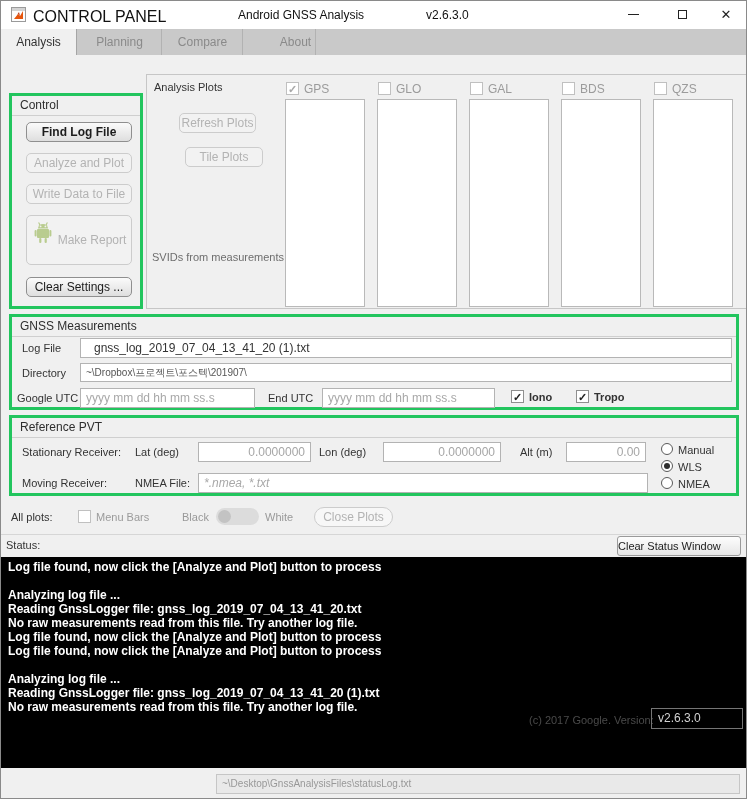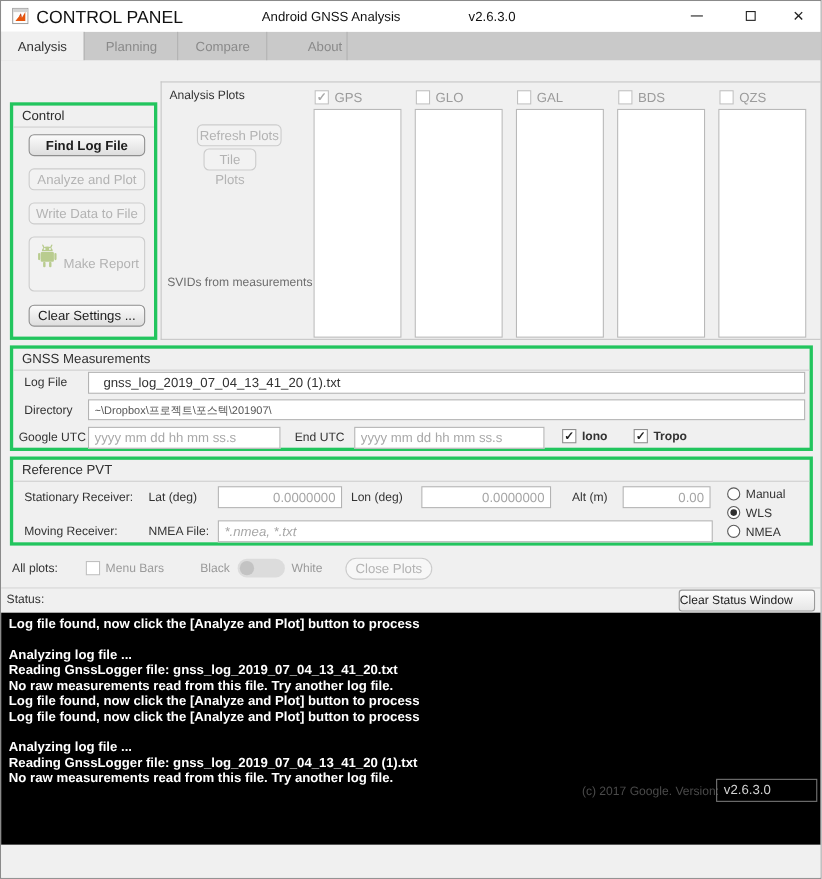--- a/index.html
+++ b/index.html
@@ -138,21 +138,21 @@
             <circle cx="13.4" cy="5.4" r="0.9" fill="#f2f2f2"></circle>
           </svg>
         </span><span>Make Report</span>
       </div>
       <div class="btn enabled" style="top:181px;">Clear Settings ...</div>
     </div>
 
     <div id="plots-panel">
       <span class="lbl" style="left:7px; top:6px;">Analysis Plots</span>
       <div class="btn disabled" style="left:32px; top:38px; width:77px; height:20px; line-height:18px;">Refresh Plots</div>
-      <div class="btn disabled" style="left:38px; top:60px; width:48px; height:20px; line-height:18px;">Tile Plots</div>
+      <div class="btn disabled" style="left:38px; top:72px; width:78px; height:20px; line-height:18px;">Tile Plots</div>
       <span class="lbl" style="left:5px; top:176px; font-size:11px; color:#6e6e6e;">SVIDs from measurements</span>
       <div id="constellation-columns">
           <div class="constel-col" style="left: 138px;">
             <span class="checkbox dim cb">✓</span>
             <span class="cb-label">GPS</span>
             <div class="listbox"></div>
           </div>
           <div class="constel-col" style="left: 230px;">
             <span class="checkbox dim cb"></span>
             <span class="cb-label">GLO</span>
@@ -242,15 +242,16 @@
         <div class="console-line"> </div>
         <div class="console-line">Analyzing log file ...</div>
         <div class="console-line">Reading GnssLogger file: gnss_log_2019_07_04_13_41_20 (1).txt</div>
         <div class="console-line">No raw measurements read from this file. Try another log file.</div>
       </div>
     <span class="copyright">(c) 2017 Google. Version:</span>
     <span class="version-box">v2.6.3.0</span>
   </div>
 
   <div id="footer">
+    <div class="fieldbox">~\Desktop\GnssAnalysisFiles\statusLog.txt</div>
   </div>
 
 </div>
 
 </body></html>

